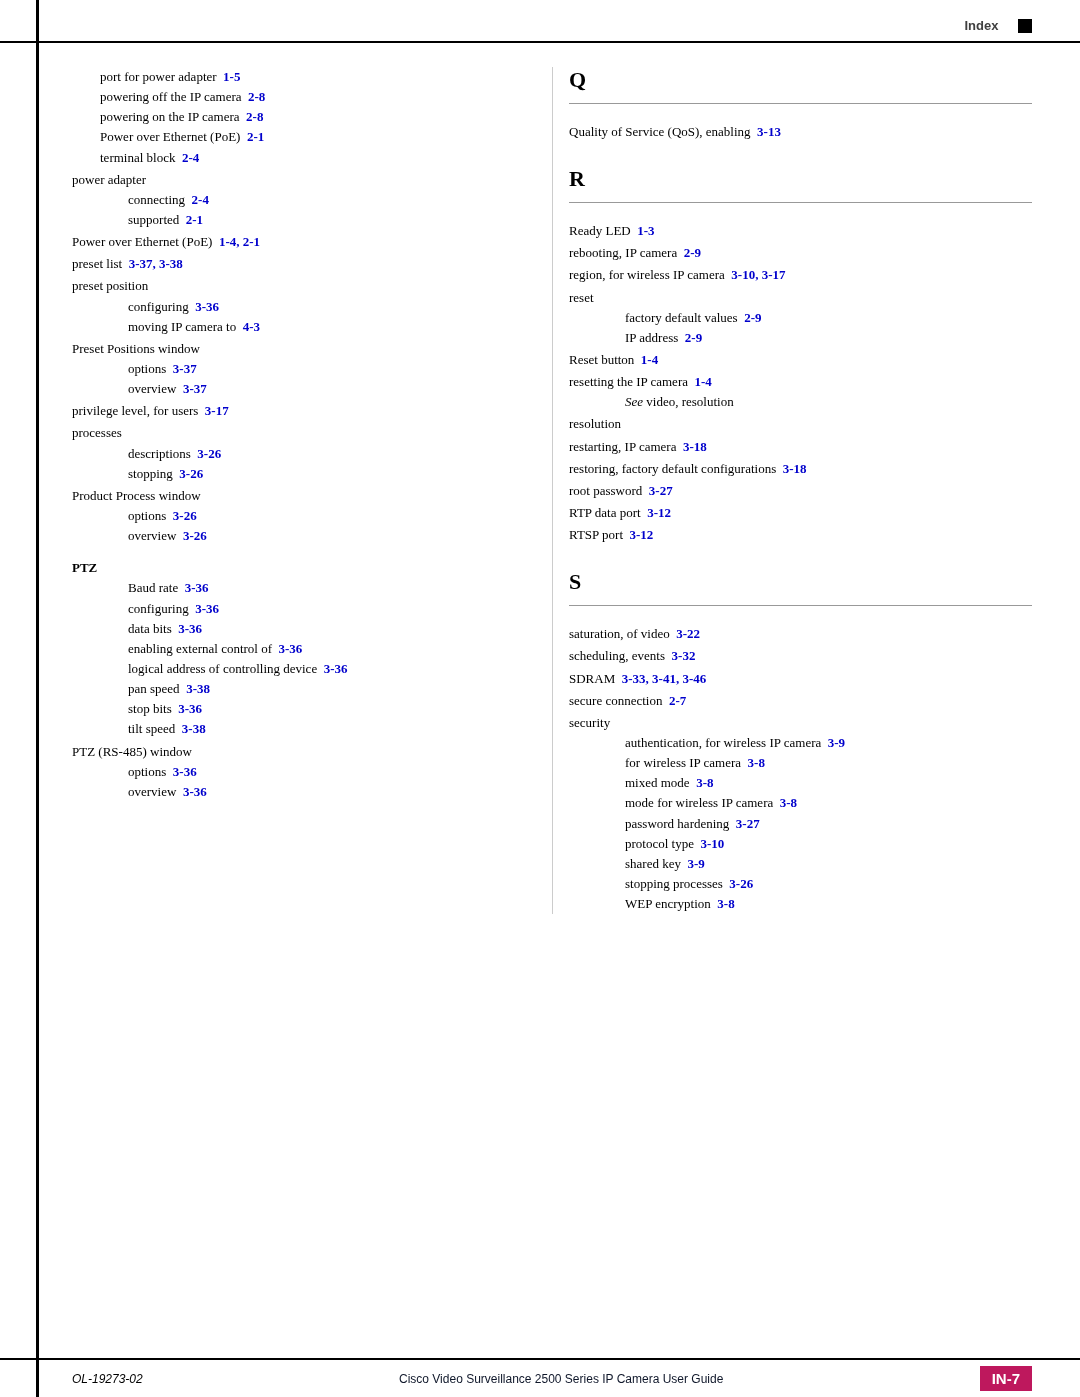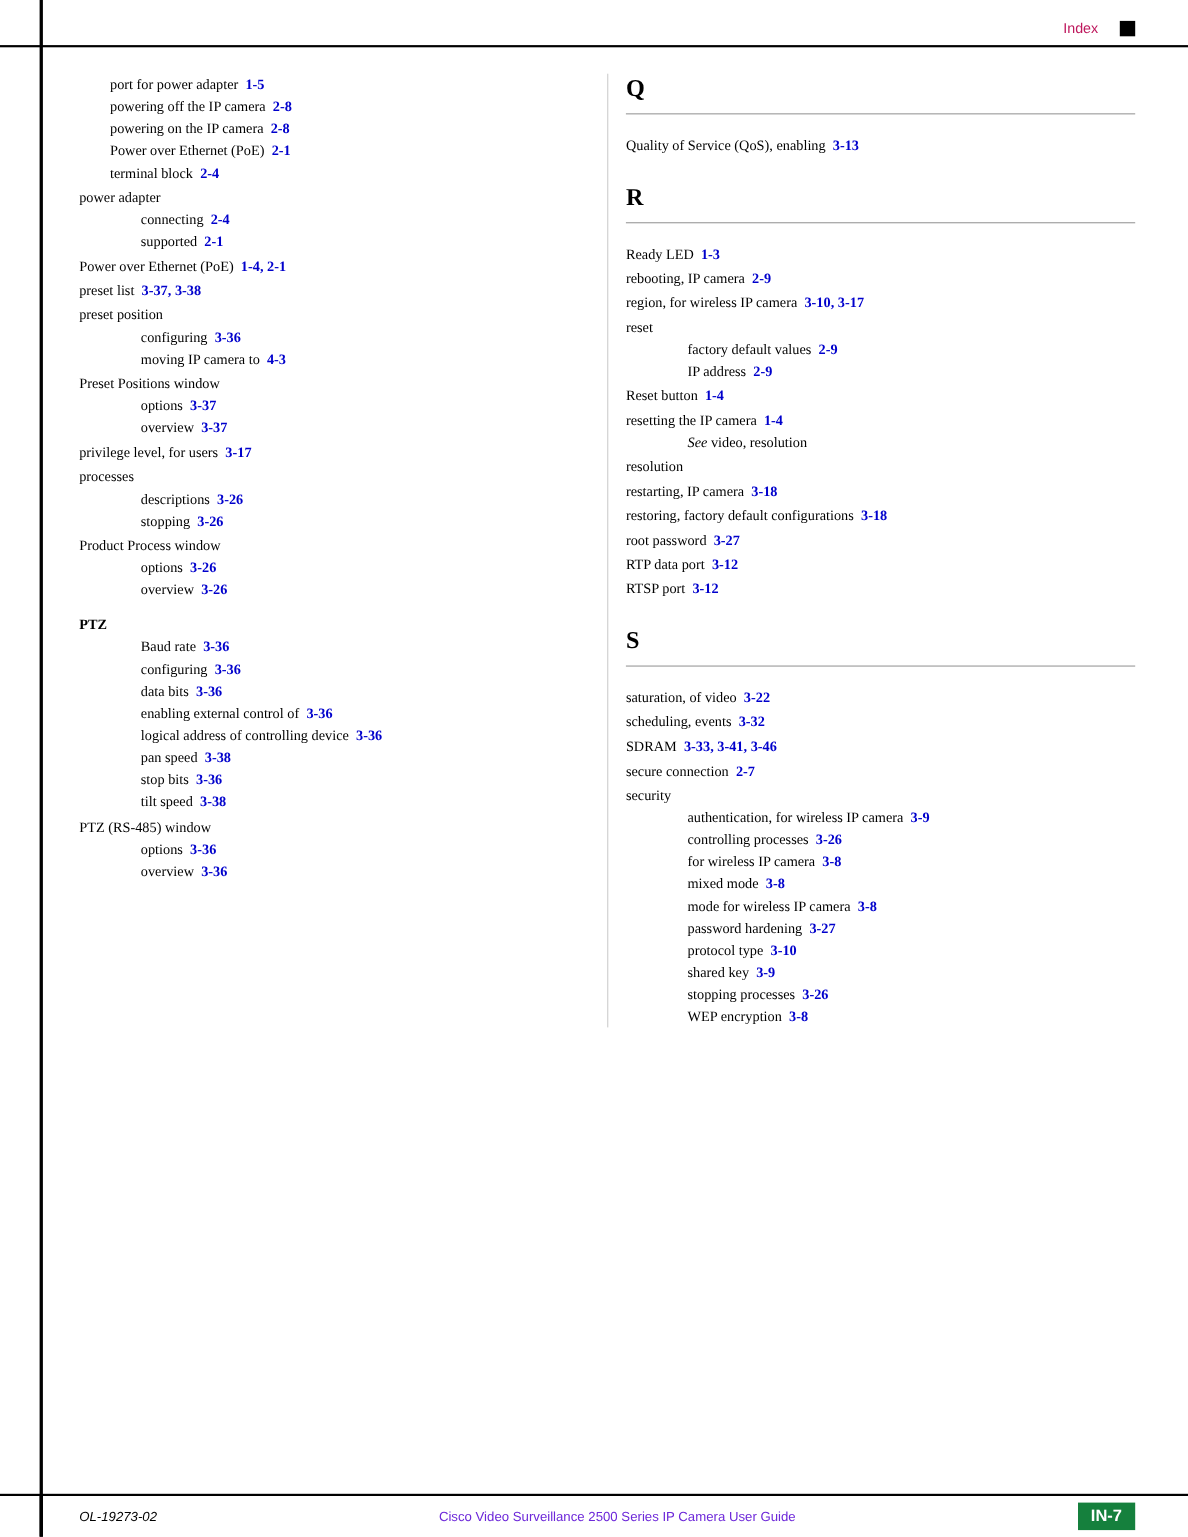--- a/index.html
+++ b/index.html
@@ -23,22 +23,22 @@
     .header {
       display: flex;
       justify-content: flex-end;
       align-items: center;
       padding: 18px 48px 8px 48px;
       border-bottom: 2px solid #000;
       margin-bottom: 0;
     }
     .header-index {
       font-size: 13px;
-      font-weight: normal;
-      color: #be185d;
+      font-weight: bold;
+      color: #404040;
       display: flex;
       align-items: center;
       gap: 8px;
     }
     .header-square {
       width: 14px;
       height: 14px;
       background: #000;
       display: inline-block;
     }
@@ -110,25 +110,25 @@
       justify-content: space-between;
       padding: 6px 48px 6px 72px;
     }
     .footer-left {
       font-size: 12px;
       color: #000;
       font-style: italic;
     }
     .footer-center {
       font-size: 12px;
-      color: #6d28d9;
+      color: #0f172a;
       font-weight: normal;
     }
     .footer-right {
-      background: #15803d;
+      background: #be185d;
       color: #fff;
       font-size: 15px;
       font-weight: bold;
       padding: 4px 12px;
     }
     .footer-left-bar {
       position: absolute;
       left: 36px;
       bottom: 0;
       height: 38px;
@@ -237,21 +237,20 @@
 
       <div class="section-heading">S</div>
       <hr class="section-divider">
       <div class="spacer"></div>
       <div class="entry top-level">saturation, of video &nbsp;<a class="link-blue">3-22</a></div>
       <div class="entry top-level">scheduling, events &nbsp;<a class="link-blue">3-32</a></div>
       <div class="entry top-level">SDRAM &nbsp;<a class="link-blue">3-33, 3-41, 3-46</a></div>
       <div class="entry top-level">secure connection &nbsp;<a class="link-blue">2-7</a></div>
       <div class="entry top-level">security</div>
       <div class="entry sub" style="padding-left:56px;">authentication, for wireless IP camera &nbsp;<a class="link-blue">3-9</a></div>
-      <div class="entry sub" style="padding-left:56px;">controlling processes &nbsp;<a class="link-blue">3-26</a></div>
       <div class="entry sub" style="padding-left:56px;">for wireless IP camera &nbsp;<a class="link-blue">3-8</a></div>
       <div class="entry sub" style="padding-left:56px;">mixed mode &nbsp;<a class="link-blue">3-8</a></div>
       <div class="entry sub" style="padding-left:56px;">mode for wireless IP camera &nbsp;<a class="link-blue">3-8</a></div>
       <div class="entry sub" style="padding-left:56px;">password hardening &nbsp;<a class="link-blue">3-27</a></div>
       <div class="entry sub" style="padding-left:56px;">protocol type &nbsp;<a class="link-blue">3-10</a></div>
       <div class="entry sub" style="padding-left:56px;">shared key &nbsp;<a class="link-blue">3-9</a></div>
       <div class="entry sub" style="padding-left:56px;">stopping processes &nbsp;<a class="link-blue">3-26</a></div>
       <div class="entry sub" style="padding-left:56px;">WEP encryption &nbsp;<a class="link-blue">3-8</a></div>
 
     </div>

